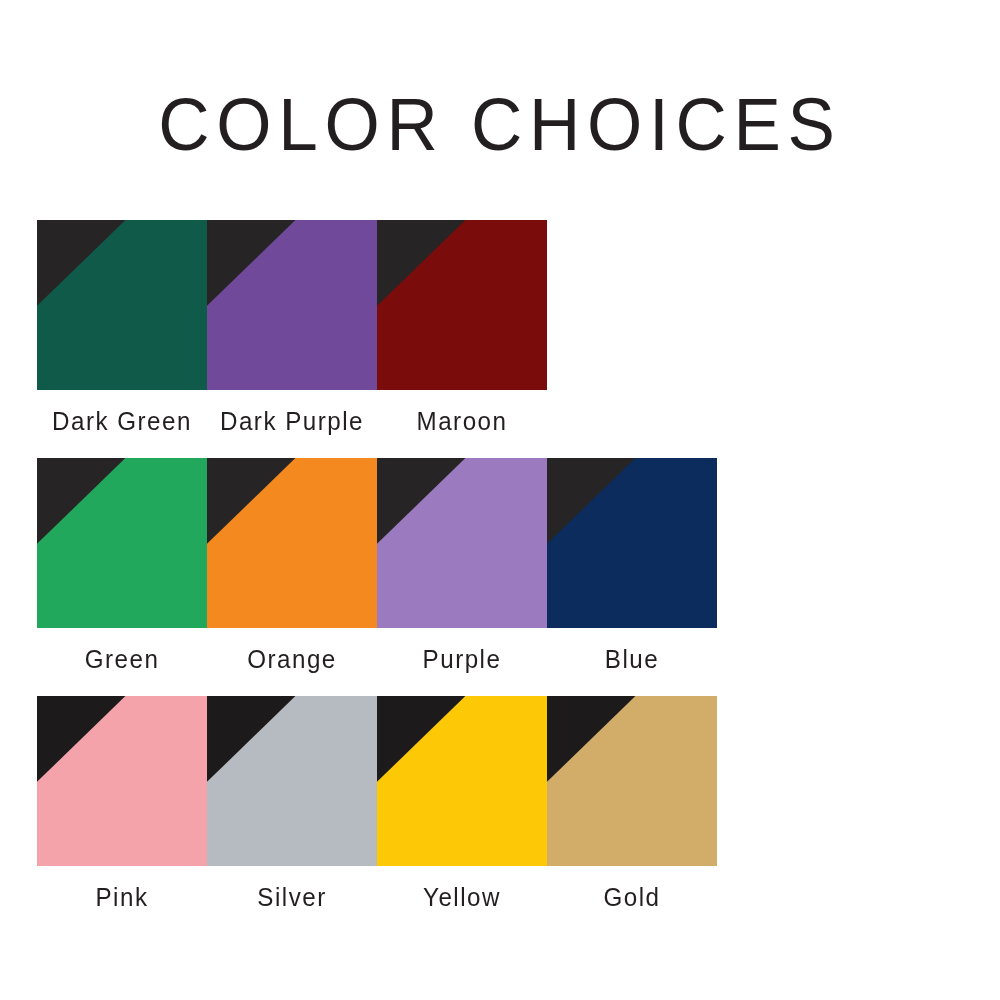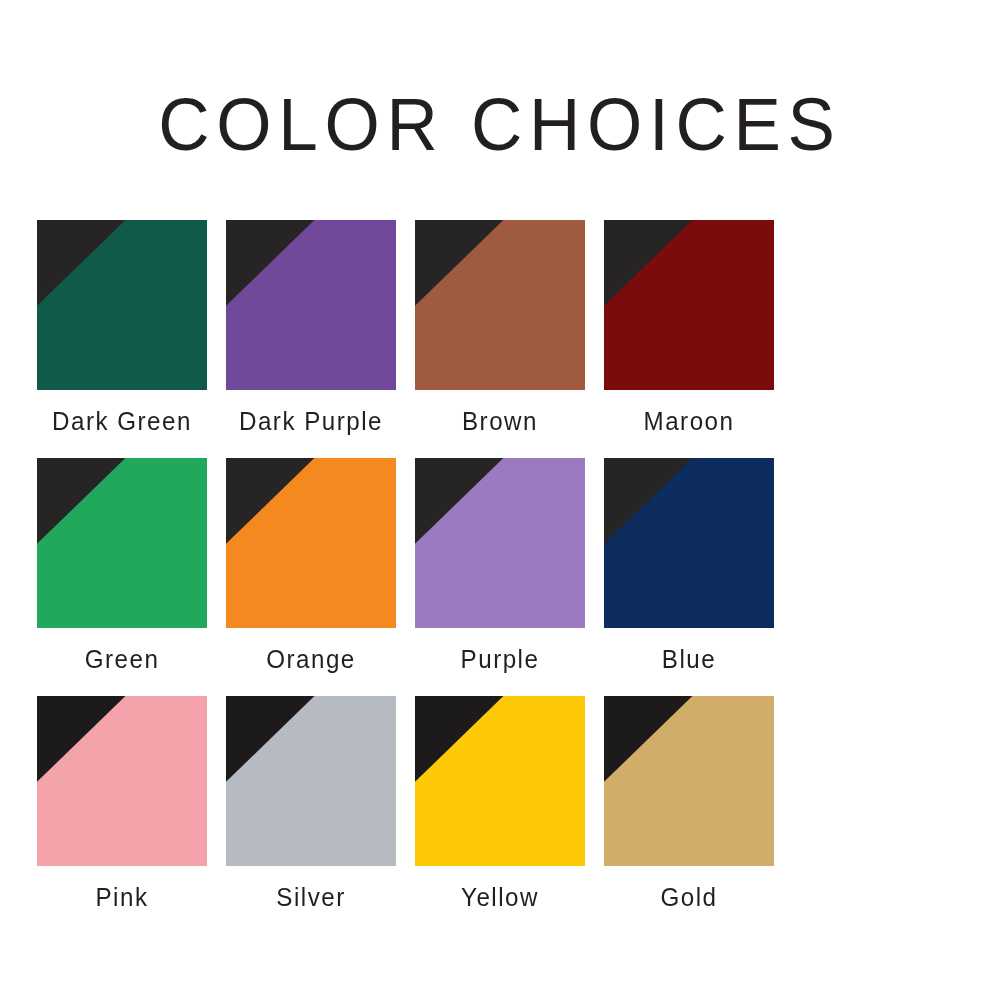--- a/index.html
+++ b/index.html
@@ -52,21 +52,20 @@
     top: 220px;
     width: 926px;
   }
   .row {
     display: flex;
     justify-content: flex-start;
     margin-bottom: 0;
   }
   .cell {
     width: 170px;
-    margin-right: 19px;
   }
   .cell:last-child {
     margin-right: 0;
   }
 
   .swatch {
     position: relative;
     width: 170px;
     height: 170px;
     overflow: hidden;
@@ -113,26 +112,20 @@
         <div class="swatch" style="background: rgb(15, 90, 72);">
           <div class="wedge" style="background: rgb(38, 36, 37);"></div>
         </div>
         <div class="label" style="color: rgb(35, 31, 32);">Dark Green</div>
       </div>
       <div class="cell">
         <div class="swatch" style="background: rgb(112, 73, 155);">
           <div class="wedge" style="background: rgb(38, 36, 37);"></div>
         </div>
         <div class="label" style="color: rgb(35, 31, 32);">Dark Purple</div>
-      </div>
-      <div class="cell">
-        <div class="swatch" style="background: rgb(160, 90, 64);">
-          <div class="wedge" style="background: rgb(38, 36, 37);"></div>
-        </div>
-        <div class="label" style="color: rgb(35, 31, 32);">Brown</div>
       </div>
       <div class="cell">
         <div class="swatch" style="background: rgb(122, 12, 12);">
           <div class="wedge" style="background: rgb(38, 36, 37);"></div>
         </div>
         <div class="label" style="color: rgb(35, 31, 32);">Maroon</div>
       </div>
     </div>
 
     <div class="row">

